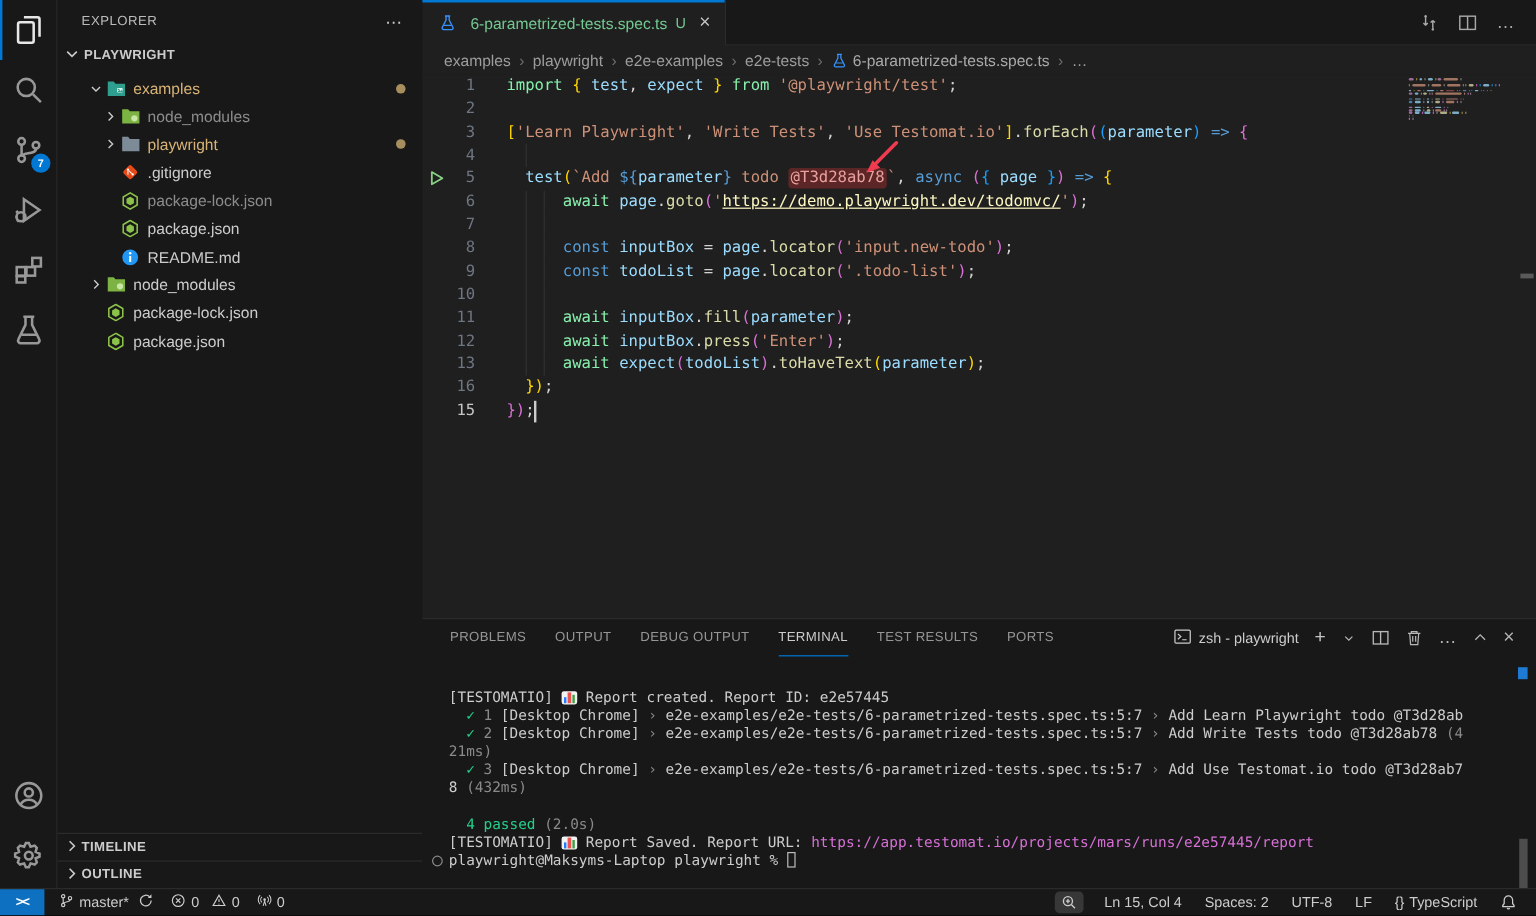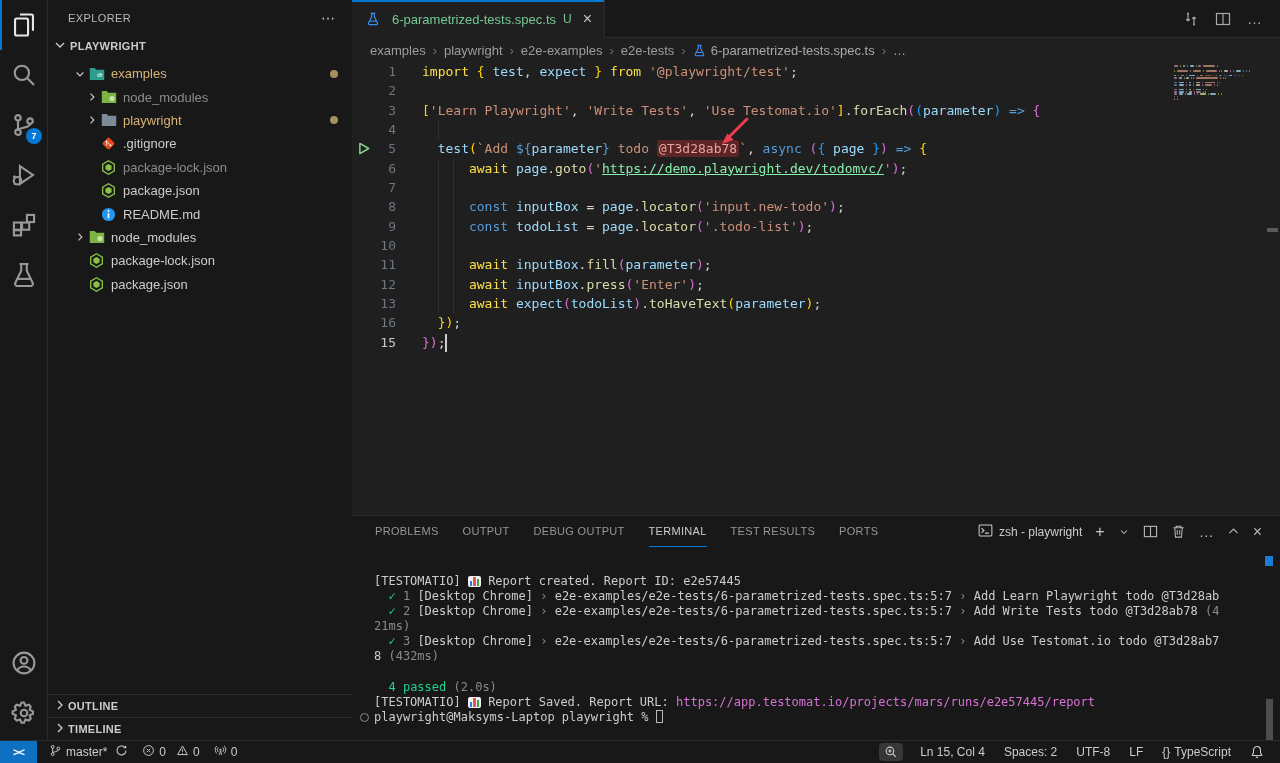--- a/index.html
+++ b/index.html
@@ -64,23 +64,23 @@
 
   
   .editor { position:absolute; top:62px; left:0; right:0; height:453px; background:#1f1f1f;
             font-family:"DejaVu Sans Mono", monospace; font-size:13px; overflow:hidden; }
   .gut-num { position:absolute; left:0; width:44px; text-align:right; color:#6e7681;
              height:19.33px; line-height:19.33px; }
   .gut-num.cur { color:#c6c6c6; }
   .code-line { position:absolute; left:70px; right:110px; height:19.33px; line-height:19.33px;
                white-space:pre; }
   .iguide { position:absolute; width:1px; background:#313131; height:19.33px; }
-  .c-kw{color:#fde047}.c-kwb{color:#569cd6}.c-var{color:#9cdcfe}.c-fn{color:#dcdcaa}
+  .c-kw{color:#86efac}.c-kwb{color:#569cd6}.c-var{color:#9cdcfe}.c-fn{color:#dcdcaa}
   .c-str{color:#ce9178}.c-p{color:#d4d4d4}.c-g{color:#ffd700}.c-pk{color:#da70d6}.c-b3{color:#179fff}
-  .c-stru{color:#86efac; text-decoration:underline;}
+  .c-stru{color:#fef9c3; text-decoration:underline;}
   .c-tag{background:#5d2626; color:#e8a19e; border-radius:3px; padding:1px 2px;}
   .play-btn { position:absolute; left:6px; cursor:pointer; }
   .ed-cursor { position:absolute; width:1.5px; height:18px; background:#cccccc; }
   .minimap { position:absolute; right:18px; top:3px; width:88px; }
   .mm-row { display:flex; height:2.35px; align-items:center; gap:2px; }
   .mm-seg { height:1.7px; border-radius:1px; opacity:.75; }
   .ovr-mark { position:absolute; right:2px; top:166px; width:11px; height:4px; background:#5a5a5a; }
 
   
   .panel { position:absolute; top:515px; left:0; right:0; height:225px; background:#181818;
@@ -323,27 +323,27 @@
             </svg>
           </span>
           <span class="t-fg">package.json</span>
         </div>
       </div>
     <div class="sb-bottom">
       <div class="sb-sec2">
         <span><svg width="16" height="16" viewBox="0 0 16 16">
               <path d="M6 4l4 4-4 4" fill="none" stroke="#cccccc" stroke-width="1.3"></path>
             </svg></span>
-        <span>OUTLINE</span>
+        <span>TIMELINE</span>
       </div>
       <div class="sb-sec2">
         <span><svg width="16" height="16" viewBox="0 0 16 16">
               <path d="M6 4l4 4-4 4" fill="none" stroke="#cccccc" stroke-width="1.3"></path>
             </svg></span>
-        <span>TIMELINE</span>
+        <span>OUTLINE</span>
       </div>
     </div>
   </div>
 
   <div class="main">
     <div class="tabbar">
       <div class="tab active">
         <span class="bc-flask">
             <svg width="14" height="14" viewBox="0 0 16 16">
               <path d="M5.5 1.5h5M6.5 1.5v4L3 12.2a1.5 1.5 0 001.4 2.3h7.2a1.5 1.5 0 001.4-2.3L9.5 5.5v-4" fill="none" stroke="#3794ff" stroke-width="1.3"></path>

